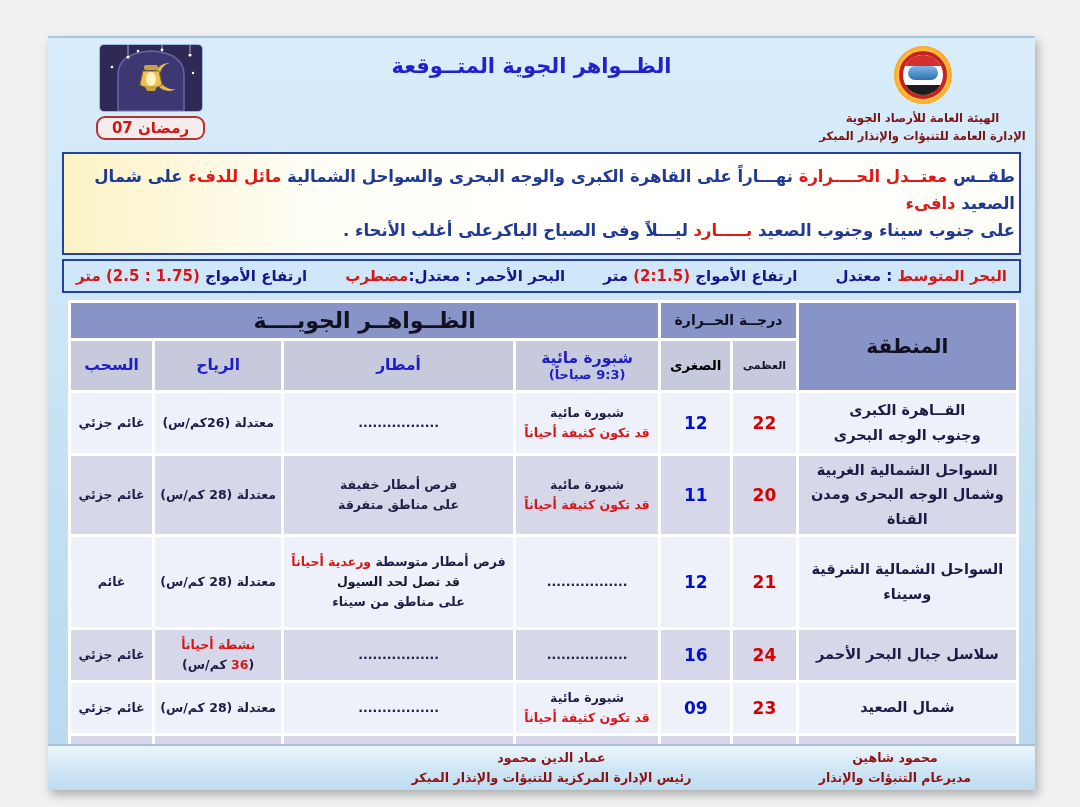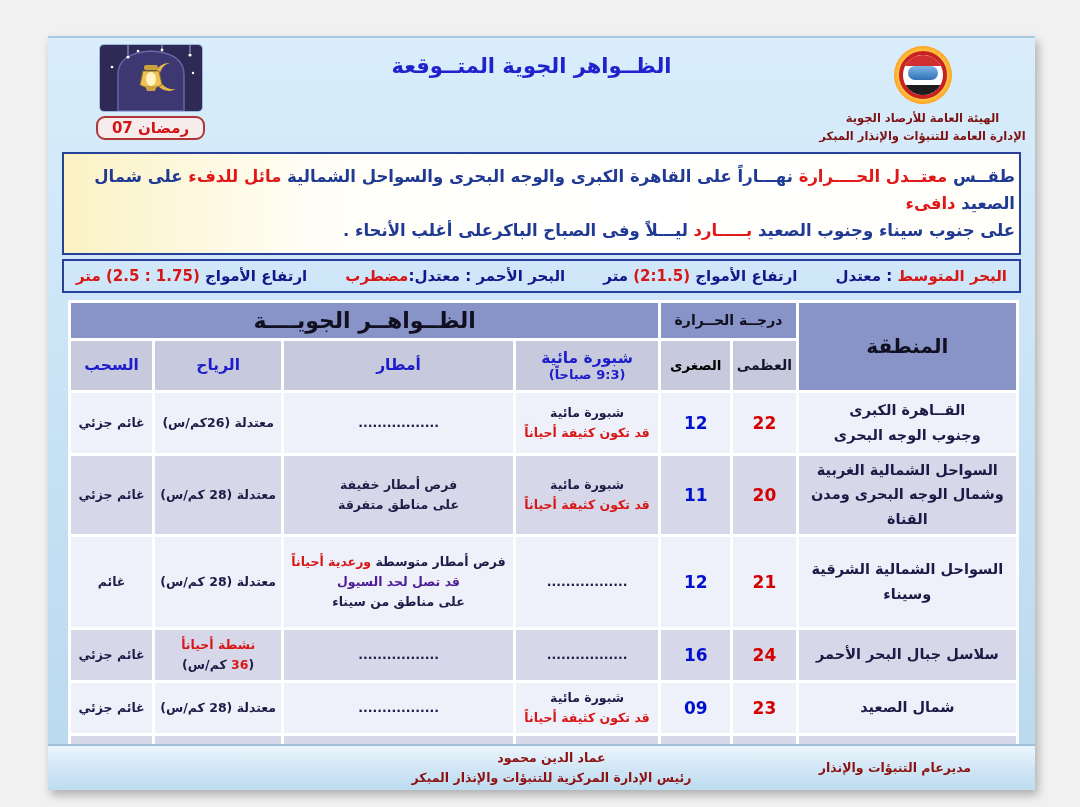--- a/index.html
+++ b/index.html
@@ -36,29 +36,29 @@
     justify-content:space-between;padding:6px 12px;font-size:15px;}
   
   table{border-collapse:collapse;margin:7px 16px 0 16px;table-layout:fixed;width:951px;}
   th,td{border:3px solid #ffffff;text-align:center;vertical-align:middle;padding:2px 3px;}
   .band{background:#8893c7;color:#101020;}
   .band-phen{font-size:22px;letter-spacing:1px;}
   .band-temp{font-size:14px;}
   .band-region{font-size:20px;}
   .h2{background:#c7c9dc;font-size:15.5px;color:#1d1dcc;}
   .h2 .sub{font-size:13px;}
-  .h2-max{color:#15152e;font-size:14px;background:#c7c9dc;}
+  .h2-max{color:#15152e;font-size:11px;background:#c7c9dc;}
   .h2-min{color:#000000;font-size:13.5px;background:#c7c9dc;margin-top:47px;}
   tr.odd td{background:#eef0fa;}
   tr.even td{background:#d6d8e9;}
   td.region{font-size:14.5px;line-height:1.7;color:#1b1b46;}
   td.tmax{color:#d40000;font-size:17px;direction:ltr;}
   td.tmin{color:#0011cd;font-size:17px;direction:ltr;}
   td.small{font-size:12.5px;line-height:1.6;}
-  .c-navy{color:#15168b;} .c-red{color:#d81616;} .c-blue{color:#4c1d95;}
+  .c-navy{color:#15168b;} .c-red{color:#d81616;} .c-blue{color:#0f172a;}
   .c-ink{color:#1c1c46;} .c-fnavy{color:#203a94;} .c-fred{color:#e01818;}
   .ltr{direction:ltr;unicode-bidi:isolate;}
   
   .ftr{position:absolute;bottom:0;left:0;right:0;height:44px;border-top:2px solid #9fc0d8;
     background:linear-gradient(180deg,#ecf5fc 0%,#cfe5f5 55%,#bedcf0 100%);
     display:grid;grid-template-columns:280px 1fr 300px;align-items:center;}
   .sig{text-align:center;color:#8c1111;font-size:12.5px;line-height:1.6;}
 </style>
 </head>
 <body>
@@ -256,20 +256,21 @@
           <td class="small">
             <div><span class="c-ink">معتدلة (28 كم/س)</span></div>
           </td>
           <td class="small c-ink">مشمس</td>
         </tr>
       </tbody>
   </table>
 
   <div class="ftr" id="footer">
       <div class="sig">
+        <div>محمود شاهين</div>
         <div>مديرعام التنبؤات والإنذار</div>
       </div>
       <div class="sig">
         <div>عماد الدين محمود</div>
         <div>رئيس الإدارة المركزية للتنبؤات والإنذار المبكر</div>
       </div>
     </div>
 </div>
 
 </body></html>

